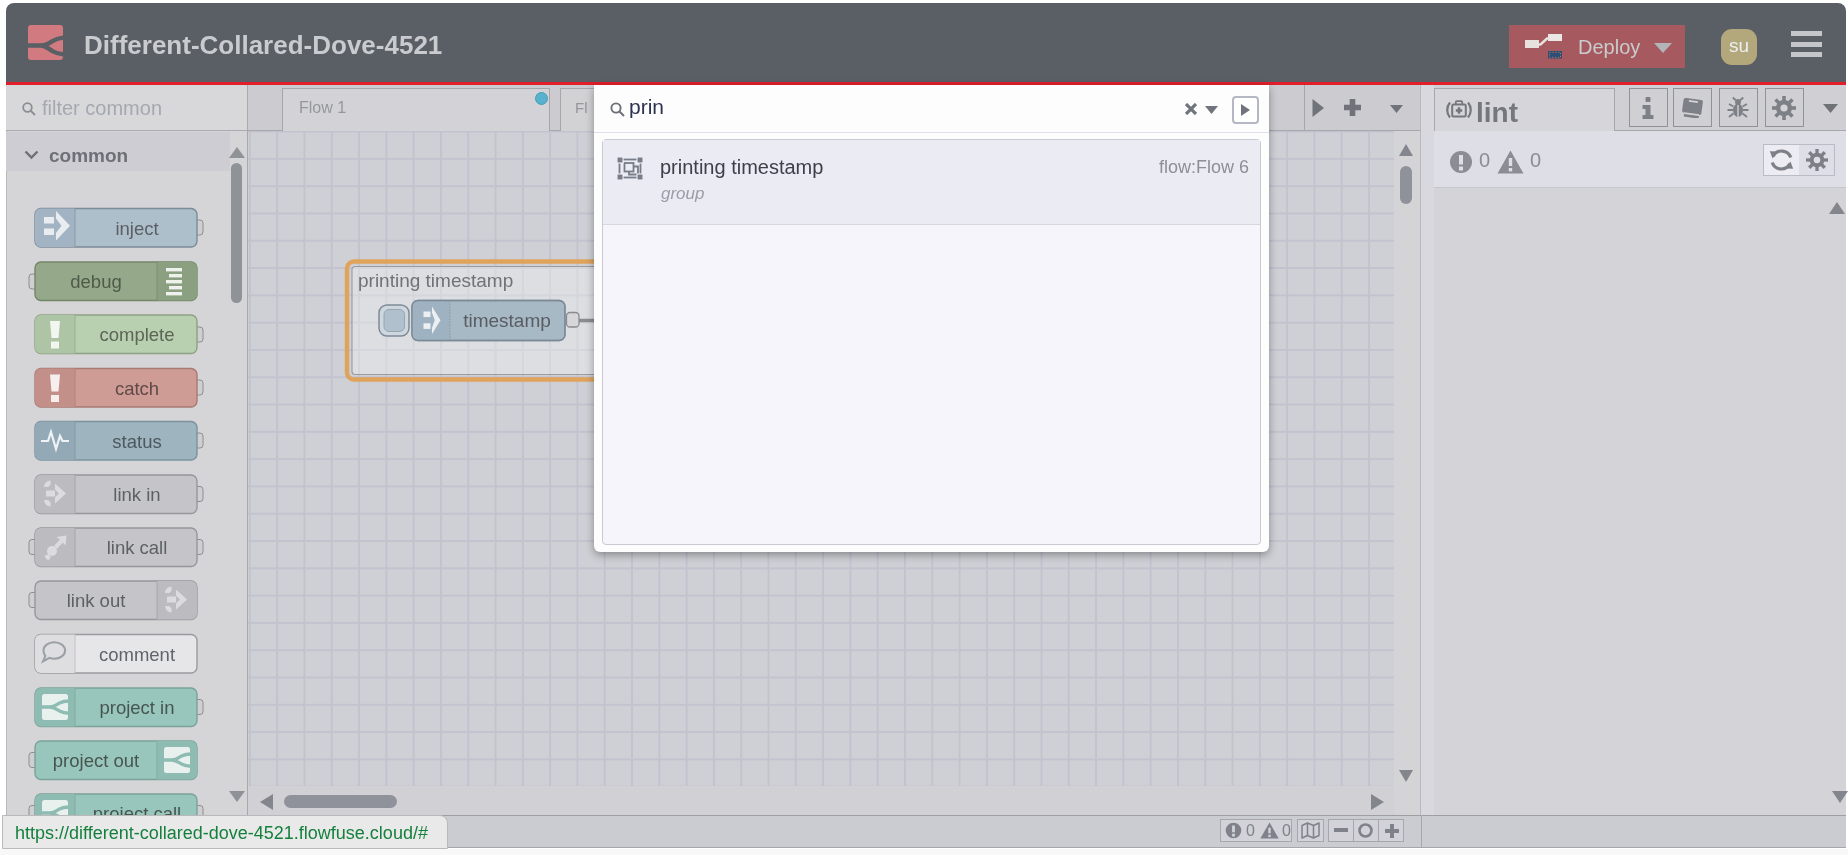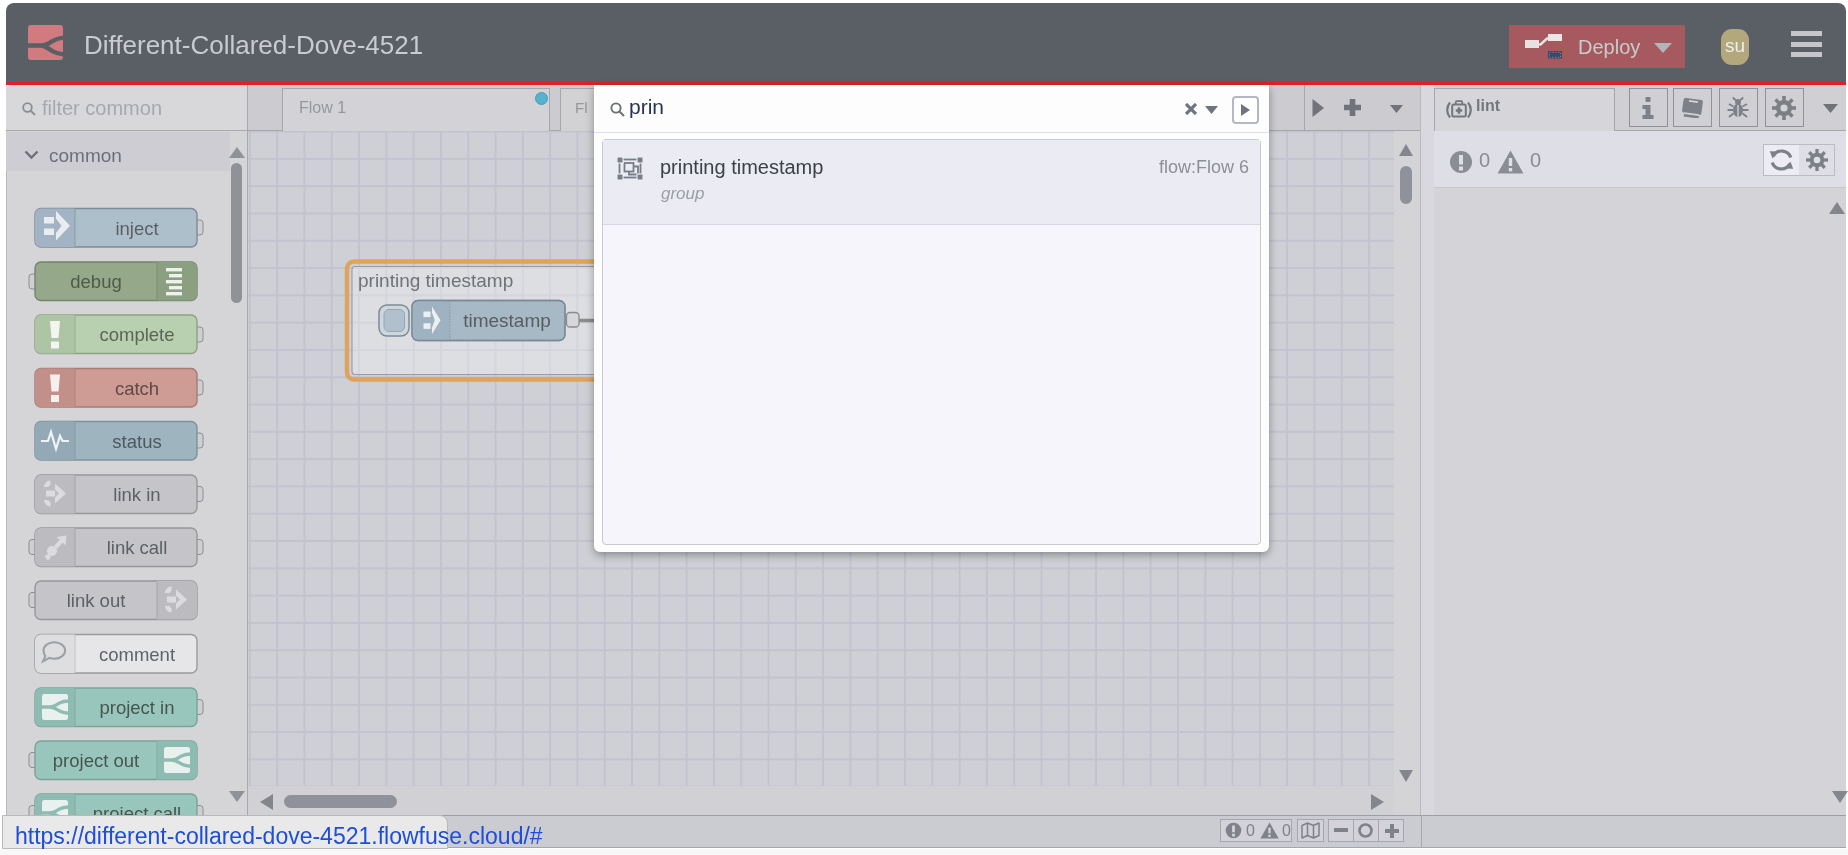--- a/index.html
+++ b/index.html
@@ -1,32 +1,32 @@
 <!DOCTYPE html>
 <html><head>
 <meta charset="utf-8">
 <style>
 * { margin:0; padding:0; box-sizing:border-box; }
 html,body { width:1848px; height:855px; background:#fff; font-family:"Liberation Sans",sans-serif; overflow:hidden; }
 .abs { position:absolute; }
 
 #header { left:6px; top:3px; width:1840px; height:79px; background:#5a5f66; border-radius:8px 8px 0 0; }
 #redline { left:6px; top:82px; width:1840px; height:3px; background:#e01f2b; }
-#title { left:84px; top:30px; font-size:26px; color:#c9cbce; }
+#title { left:84px; top:30px; font-size:26px; color:#c9cbce;font-weight:bold; }
 #deploybtn { left:1509px; top:25px; width:176px; height:43px; background:#a65a60; }
 #deploytext { left:1578px; top:36px; font-size:20px; color:#c9cbcd; }
 #deploycaret { left:1654px; top:43px; width:0; height:0; border-left:9px solid transparent; border-right:9px solid transparent; border-top:10px solid #b2b4b8; }
-#avatar { left:1721px; top:29px; width:28px; height:36px; background:#b3a87b; border-radius:11px; color:#eceef0; font-size:19px; text-align:center; line-height:34px; }
+#avatar { left:1721px; top:29px; width:36px; height:36px; background:#b3a87b; border-radius:11px; color:#eceef0; font-size:19px; text-align:center; line-height:34px; }
 .hbar { left:1791px; width:31px; height:5px; background:#c4c6c9; }
 
 #palette { left:6px; top:85px; width:242px; height:730px; background:#d5d5d7; border-right:1px solid #a9a9ab; border-left:1px solid #b8b8ba; }
 #filterrow { left:6px; top:85px; width:241px; height:46px; background:#d8d8da; border-bottom:1px solid #ababad; }
 #filtertext { left:42px; top:97px; font-size:20px; color:#a4a8b0; }
 #commonrow { left:6px; top:132px; width:224px; height:39px; background:#cdcdd3; }
-#commontext { left:49px; top:145px; font-size:19px; font-weight:normal; color:#6d7177; }
+#commontext { left:49px; top:145px; font-size:19px; font-weight:bold; color:#6d7177; }
 
 #pthumb { left:231px; top:163px; width:11px; height:140px; background:#8f9297; border-radius:5.5px; }
 
 #canvas { left:248px; top:131px; width:1172px; height:684px;
   background-color:#cfd0d5;
   background-image:linear-gradient(to right,#c2c3cf 1.5px,transparent 1.5px),linear-gradient(to bottom,#c2c3cf 1.5px,transparent 1.5px);
   background-size:27.3px 27.3px; background-position:0.9px 26.9px; }
 #canvasmask { left:248px; top:786px; width:1172px; height:29px; background:#d1d1d5; }
 #tabbar { left:248px; top:85px; width:1172px; height:46px; background:#cbcbd0; border-bottom:1px solid #a7a7ab; }
 #tab1 { left:282px; top:88px; width:268px; height:43px; background:#d3d3d7; border:1px solid #a7a7ab; border-bottom:none; }
@@ -34,33 +34,33 @@
 #tabdot { left:535px; top:92px; width:13px; height:13px; background:#58b2ce; border:1px solid #459bb9; border-radius:50%; }
 #tab2 { left:560px; top:88px; width:80px; height:43px; background:#d2d2d5; border:1px solid #a7a7ab; border-bottom:none; }
 #tab2text { left:575px; top:99px; font-size:15px; color:#97979b; }
 #tabctl { left:1304px; top:85px; width:116px; height:46px; border-left:1px solid #a7a7ab; }
 
 #sep { left:1420px; top:85px; width:14px; height:730px; background:#d8d8de; border-left:1px solid #b9b9bd; }
 
 #sidebar { left:1434px; top:85px; width:412px; height:730px; background:#d4d4d8; }
 #sbtabrow { left:1434px; top:85px; width:412px; height:46px; background:#d0d0d4; border-bottom:1px solid #a7a7ab; }
 #sbtab { left:1434px; top:88px; width:181px; height:43px; background:#d6d6da; border:1px solid #a7a7ab; border-bottom:none; }
-#sbtabtext { left:1476px; top:97px; font-size:16px; font-weight:bold; color:#74777d; }
+#sbtabtext { left:1476px; top:97px; font-size:28px; font-weight:bold; color:#74777d; }
 .sbbtn { top:88px; width:39px; height:39px; border:1px solid #8f9298; }
 #sbtoolbar { left:1434px; top:131px; width:412px; height:57px; background:#dedee6; border-bottom:1px solid #c6c6cc; }
 #sbbtngroup { left:1763px; top:144px; width:72px; height:32px; border:1px solid #b9bcc6; background:#ececf2; }
 #sbgearcell { left:1799px; top:145px; width:35px; height:30px; background:#dedee6; }
 
 #footer { left:6px; top:815px; width:1840px; height:33px; background:#cbcbd2; border-top:1px solid #9e9ea4; border-bottom:1px solid #a5a5ab; }
 .fbox { top:819px; height:23px; border:1px solid #a6a6ae; background:#d2d2d8; }
 
 #bottomwhite { left:0px; top:849px; width:1848px; height:6px; background:#f8f8f8; }
 
 #urltip { left:2px; top:815px; width:446px; height:34px; background:#e9e9e9; border:1px solid #b9b9b9; border-radius:0 8px 0 0; }
-#urltext { left:15px; top:823px; font-size:23px; color:#1d4ed8; }
+#urltext { left:15px; top:823px; font-size:18px; color:#15803d; }
 
 #dialog { left:594px; top:85px; width:675px; height:467px; background:#fdfdfe; border-radius:0 0 6px 6px; box-shadow:0 3px 9px rgba(0,0,0,0.35); }
 #searchrow { left:594px; top:85px; width:675px; height:48px; border-bottom:1px solid #e0e0e8; }
 #searchtext { left:629px; top:95px; font-size:21px; color:#2c3550; }
 #searchbtn { left:1232px; top:96px; width:27px; height:28px; border:2px solid #b4b7c4; border-radius:4px; background:#fff; }
 #results { left:602px; top:139px; width:659px; height:406px; background:#f5f5fb; border:1px solid #c9c9d2; border-radius:4px; }
 #row1 { left:603px; top:140px; width:657px; height:85px; background:#ebebf4; border-bottom:1px solid #d7d7e0; }
 #rowtitle { left:660px; top:156px; font-size:20px; color:#3c4148; }
 #rowflow { left:1159px; top:157px; font-size:18px; color:#8c8f96; }
 #rowsub { left:661px; top:184px; font-size:17px; font-style:italic; color:#9a9da4; }

